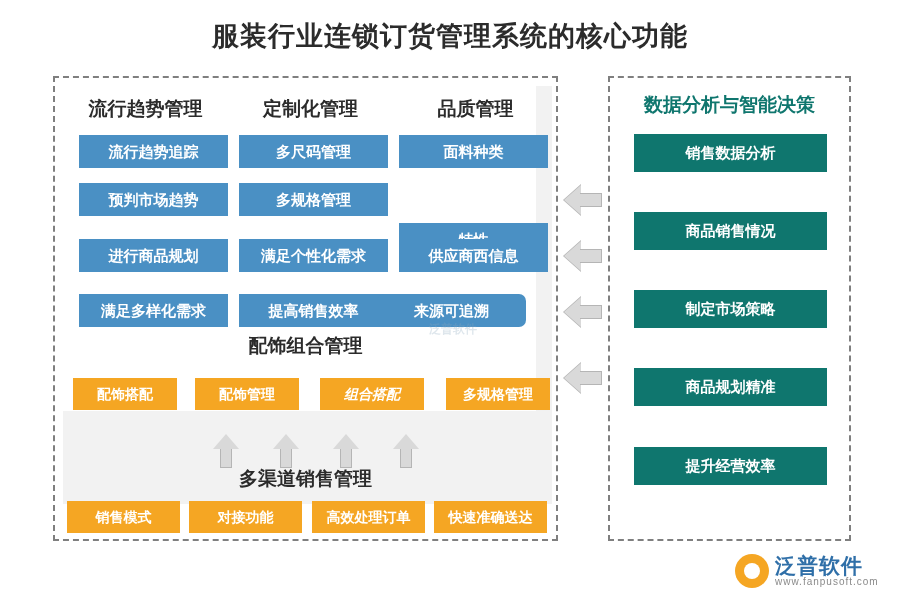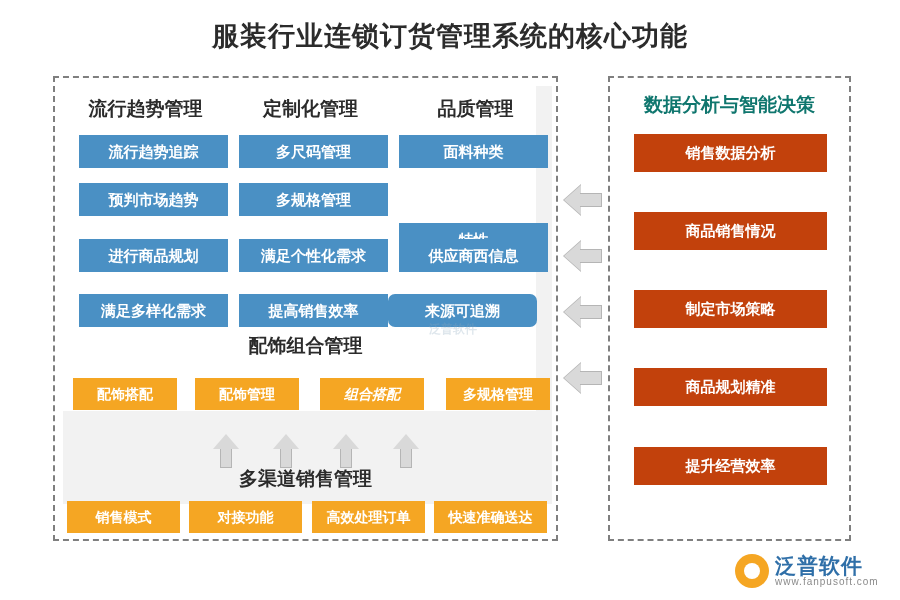--- a/index.html
+++ b/index.html
@@ -145,21 +145,21 @@
   .right-cell {
     position: absolute;
     left: 634px;
     width: 193px;
     height: 38px;
     line-height: 38px;
     text-align: center;
     font-size: 15px;
     font-weight: bold;
     color: #ffffff;
-    background: #c2410c;
+    background: #0f766e;
   }
 
   
   .arrow-left {
     position: absolute;
     width: 38px;
     height: 30px;
   }
   .arrow-left .shaft {
     position: absolute;
@@ -301,21 +301,21 @@
 <div class="cell blue" style="left:79px; top:294px;">满足多样化需求</div>
 
 <div class="cell blue" style="left:239px; top:135px;">多尺码管理</div>
 <div class="cell blue" style="left:239px; top:183px;">多规格管理</div>
 <div class="cell blue" style="left:239px; top:239px;">满足个性化需求</div>
 <div class="cell blue" style="left:239px; top:294px;">提高销售效率</div>
 
 <div class="cell blue" style="left:399px; top:135px;">面料种类</div>
 <div class="cell blue" style="left:399px; top:183px;margin-top:40px;">特性</div>
 <div class="cell blue" style="left:399px; top:239px;">供应商西信息</div>
-<div class="cell blue" style="left:388px; top:294px;border-radius:7px;">来源可追溯</div>
+<div class="cell blue" style="left:377px; top:294px;border-radius:7px;">来源可追溯</div>
 
 <div class="watermark">泛普软件</div>
 
 <div class="section-head" style="left:69px; top:333px;">配饰组合管理</div>
 <div class="acc-cell" style="left:73px; top:378px;">配饰搭配</div>
 <div class="acc-cell" style="left:195px; top:378px;">配饰管理</div>
 <div class="acc-cell" style="left:320px; top:378px;font-style:italic;">组合搭配</div>
 <div class="acc-cell" style="left:446px; top:378px;">多规格管理</div>
 
 <div class="arrow-up" style="left:213px; top:434px;">

